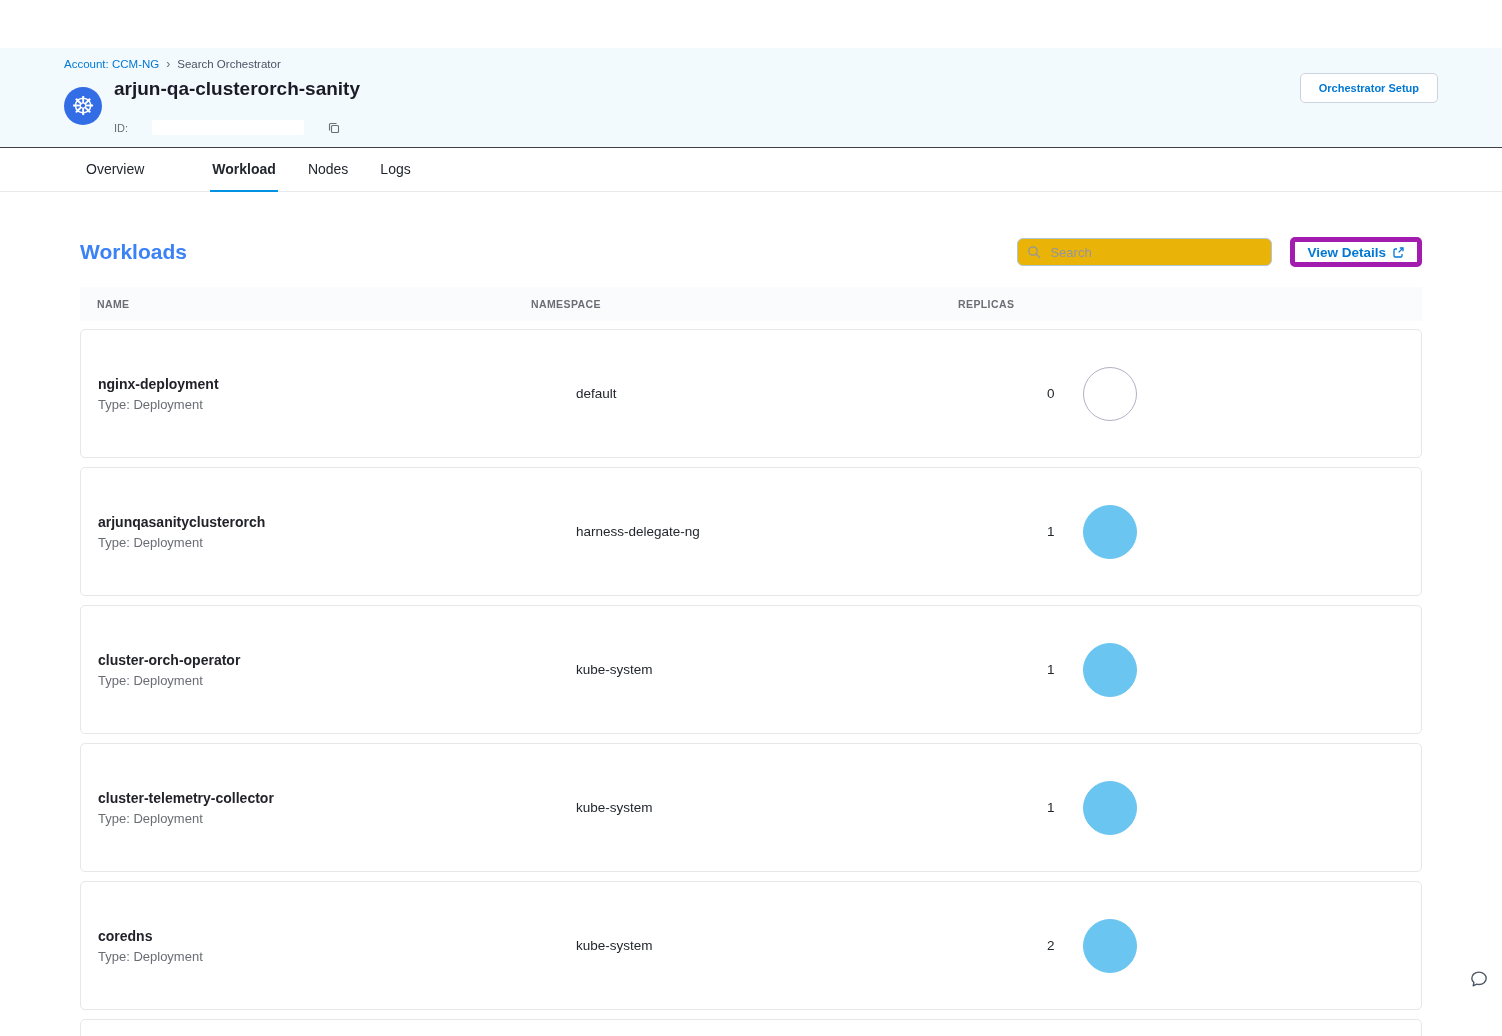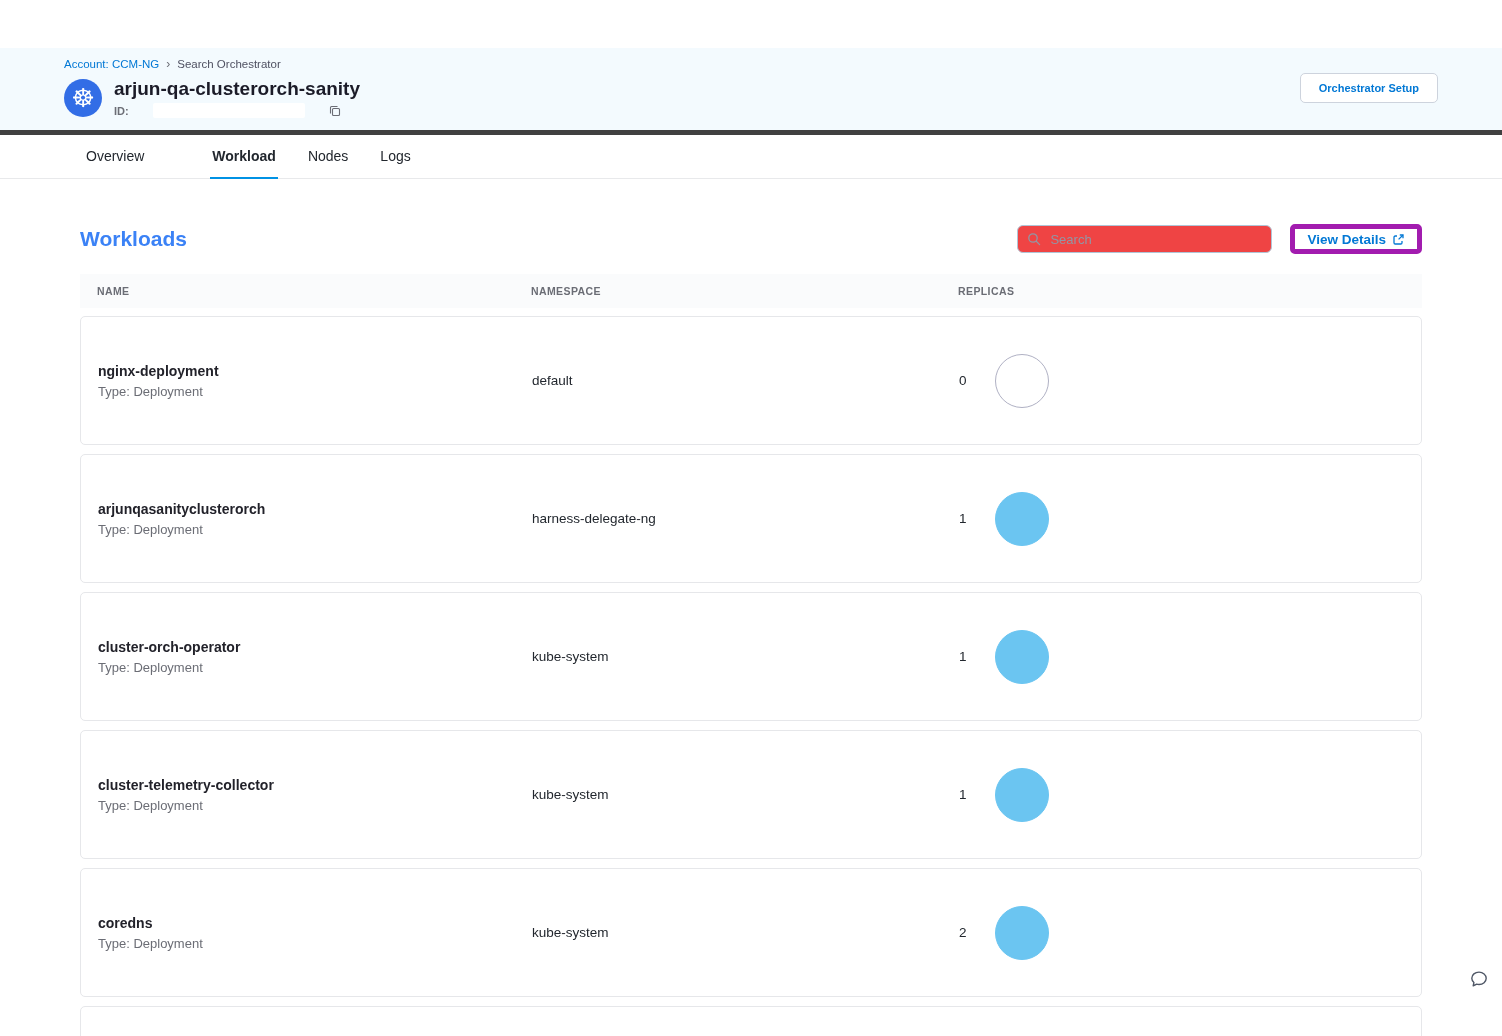--- a/index.html
+++ b/index.html
@@ -17,38 +17,38 @@
     background: #ffffff;
     font-family: "Liberation Sans", "DejaVu Sans", sans-serif;
     color: #22272e;
     position: relative;
   }
 
   
   .page-header {
     margin-top: 48px;
     background: var(--header-band-bg);
-    border-bottom: 5px solid #404040;
+    border-bottom: 1px solid #404040;
     padding: 10px 64px 12px;
     position: relative;
   }
   .breadcrumb { display: flex; align-items: center; gap: 7px; font-size: 11.5px; }
   .crumb-link { color: var(--accent-blue); text-decoration: none; cursor: pointer; }
   .crumb-sep { color: #6b6d75; font-size: 12px; line-height: 1; }
   .crumb-current { color: #4f5162; }
 
   .header-main { display: flex; align-items: center; gap: 12px; margin-top: 7px; }
   .k8s-icon {
     width: 38px; height: 38px; border-radius: 50%;
     background: var(--kubernetes-blue); color: #fff;
     display: flex; align-items: center; justify-content: center;
     font-size: 26px; line-height: 1; flex: 0 0 auto;
   }
   .page-title { font-size: 19px; font-weight: 700; color: #1b1b28; line-height: 23px; }
-  .id-line { display: flex; align-items: center; gap: 24px; margin-top: 3px; font-weight: bold; }
+  .id-line { display: flex; align-items: center; gap: 24px; margin-top: 20px; }
   .id-label { font-size: 11px; color: #6b6d75; }
   .redaction { display: inline-block; width: 152px; height: 15px; background: #ffffff; border-radius: 2px; }
   .copy-icon { display: inline-flex; cursor: pointer; color: #6b6d75; }
 
   .setup-btn {
     position: absolute; top: 25px; right: 64px;
     height: 30px; padding: 0 18px;
     background: #fff; border: 1px solid #cdd3dd; border-radius: 5px;
     color: var(--accent-blue); font-weight: 700; font-size: 11px;
     font-family: inherit; cursor: pointer;
@@ -69,21 +69,21 @@
   .tab.active { font-weight: 700; border-bottom-color: var(--tab-underline); margin-left: 36px; }
 
   
   .content { padding: 45px 80px 0; }
   .workloads-header { display: flex; align-items: center; margin-bottom: 20px; }
   .workloads-title { margin: 0; font-size: 21px; font-weight: 700; color: #3b82f6; }
   .spacer { flex: 1; }
 
   .search-box {
     width: 255px; height: 28px; margin-right: 18px;
-    border: 1px solid #b0c5d6; border-radius: 6px; background: #ef4444;
+    border: 1px solid #b0c5d6; border-radius: 6px; background: #eab308;
     display: flex; align-items: center; gap: 7px; padding: 12px 9px;
   }
   .search-input {
     border: none; outline: none; flex: 1; min-width: 0;
     font-size: 13px; color: #22272e; font-family: inherit; background: transparent;
   }
   .search-input::placeholder { color: #9296a5; }
 
   .view-details-btn {
     height: 30px; padding: 0 12px;
@@ -98,21 +98,21 @@
     display: grid; grid-template-columns: 434px 427px 1fr;
     align-items: center; height: 34px; padding: 0 17px;
     background: var(--table-header-bg);
     color: #6b6d75; font-size: 10.5px; font-weight: 700; letter-spacing: 0.4px;
     margin-bottom: 8px;
   }
   .row-card {
     display: grid; grid-template-columns: 434px 427px 1fr;
     align-items: center; height: 129px; padding: 0 17px;
     background: #fff; border: 1px solid #e6e7ea; border-radius: 5px;
-    margin-bottom: 9px; cursor: pointer;
+    margin-bottom: 9px; cursor: pointer; gap: 44px;
   }
   .row-name { font-size: 14px; font-weight: 700; color: #22222a; margin-bottom: 5px; }
   .row-type { font-size: 13px; color: #6b6d75; }
   .ns-col { font-size: 13.5px; color: #22272e; }
   .rep-col { display: flex; align-items: center; gap: 28px; font-size: 13.5px; color: #22272e; }
   .rep-circle {
     width: 54px; height: 54px; border-radius: 50%;
     border: 1px solid #b0b1c4; background: #fff;
   }
   .rep-circle.filled {

